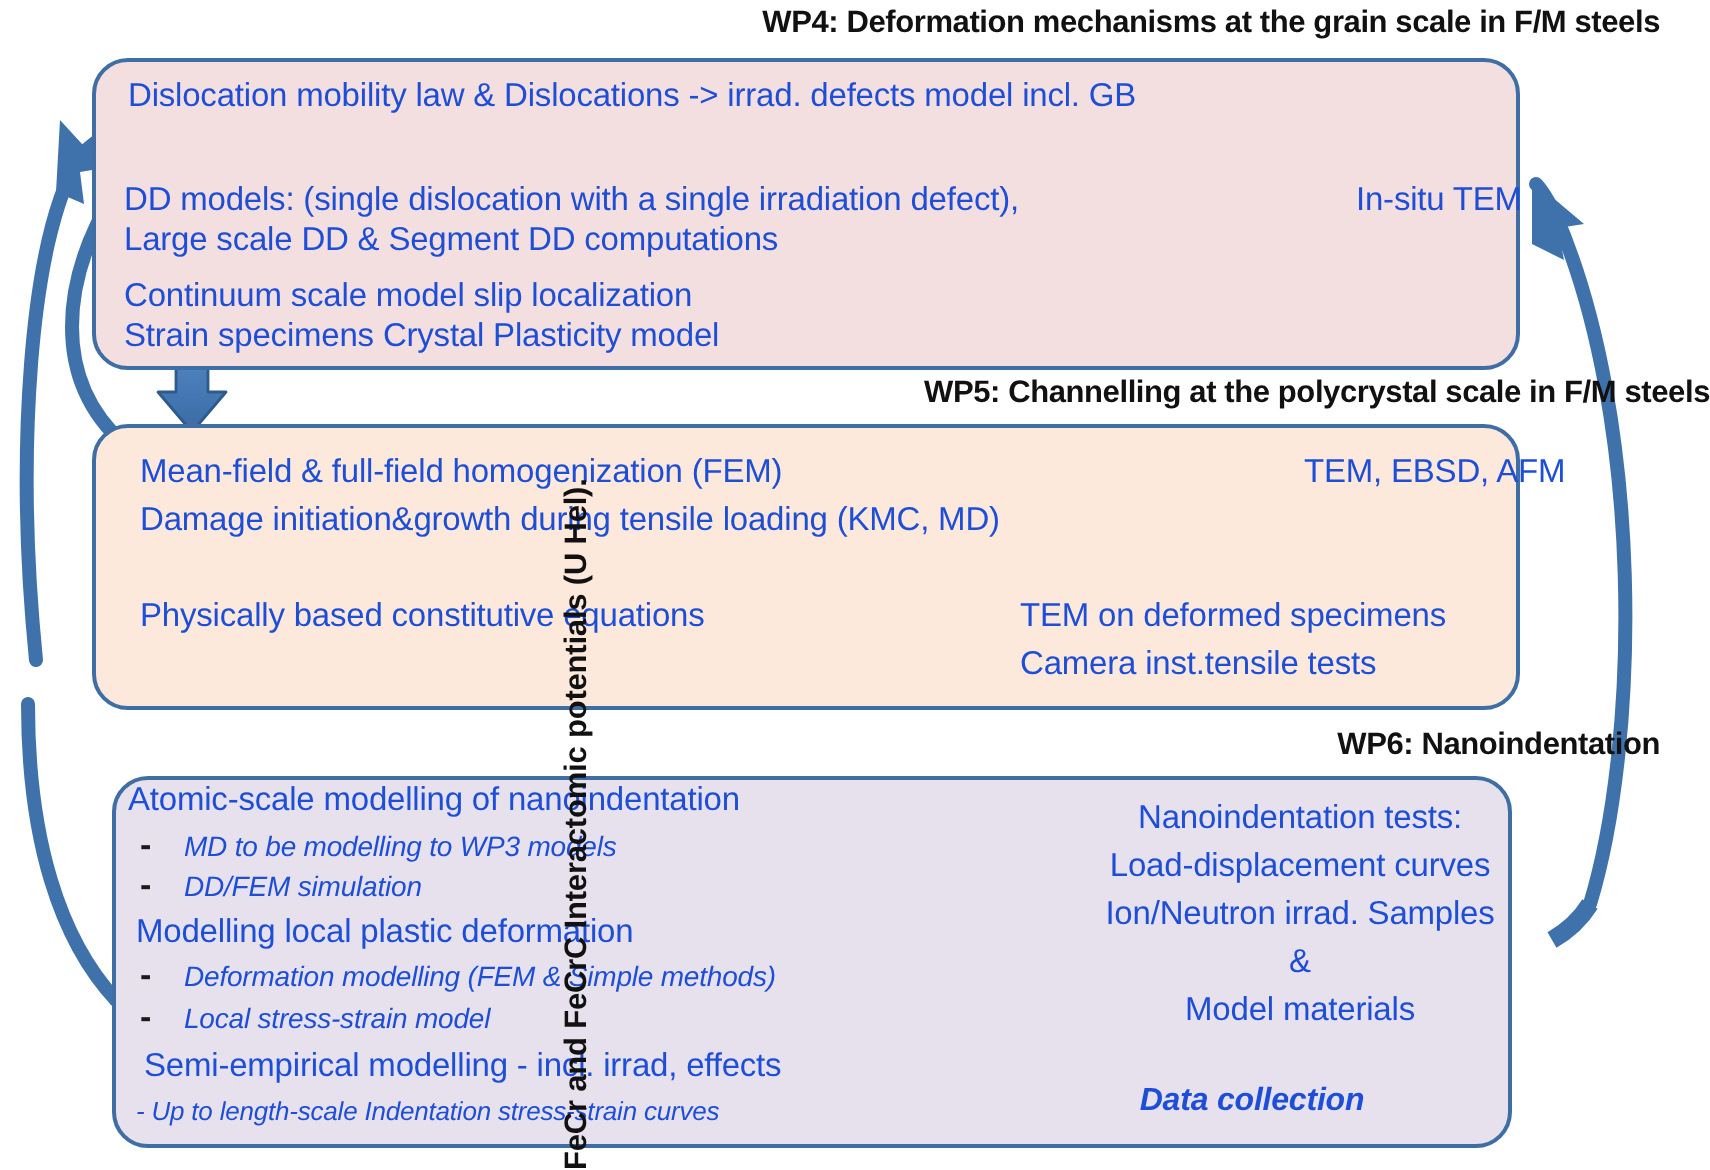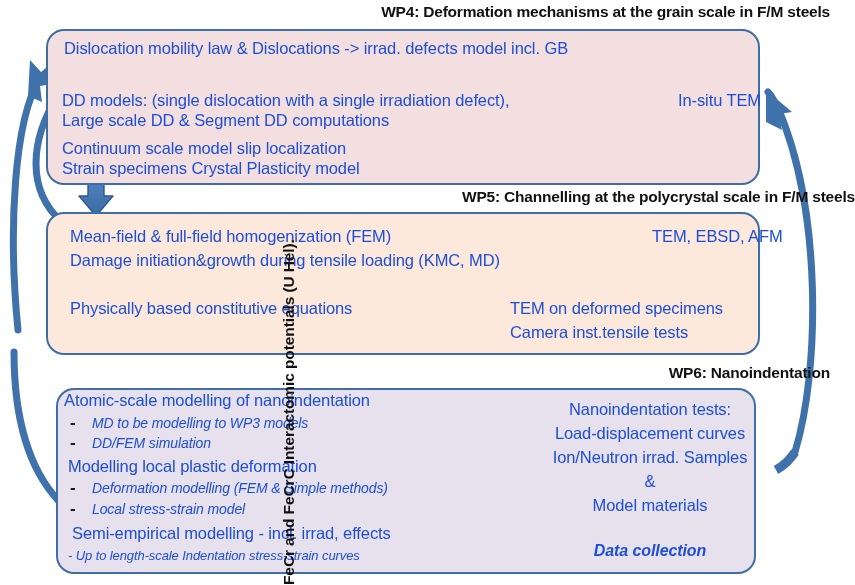--- a/index.html
+++ b/index.html
@@ -202,21 +202,21 @@
   <div class="txt" style="left:72px;top:525px;">Semi-empirical modelling  - incl. irrad, effects</div>
 
   <div class="txt ital-s" style="left:68px;top:549px;">- Up to length-scale Indentation stress-strain curves</div>
 
   <div class="txt ctr" style="left:520px;top:401px;width:260px;">Nanoindentation tests:</div>
   <div class="txt ctr" style="left:520px;top:425px;width:260px;">Load-displacement curves</div>
   <div class="txt ctr" style="left:520px;top:449px;width:260px;text-align:center;">Ion/Neutron irrad. Samples</div>
   <div class="txt ctr" style="left:520px;top:473px;width:260px;">&amp;</div>
   <div class="txt ctr" style="left:520px;top:497px;width:260px;">Model materials</div>
 
-  <div class="txt boldital ctr" style="left:520px;top:543px;width:260px;">Data collection</div>
+  <div class="txt boldital ctr" style="left:496px;top:543px;width:260px;">Data collection</div>
 
   <div style="position:absolute;left:812px;top:0;width:43px;height:585px;">
     <div id="side-label" style="transform: rotate(-90deg) translate(-585px, 0px); transform-origin: left top;">
       <div id="side-label-inner">FeCr and FeCrC Interactomic potentials (U Hel).</div>
     </div>
   </div>
 
 </div>
 
 </body></html>

